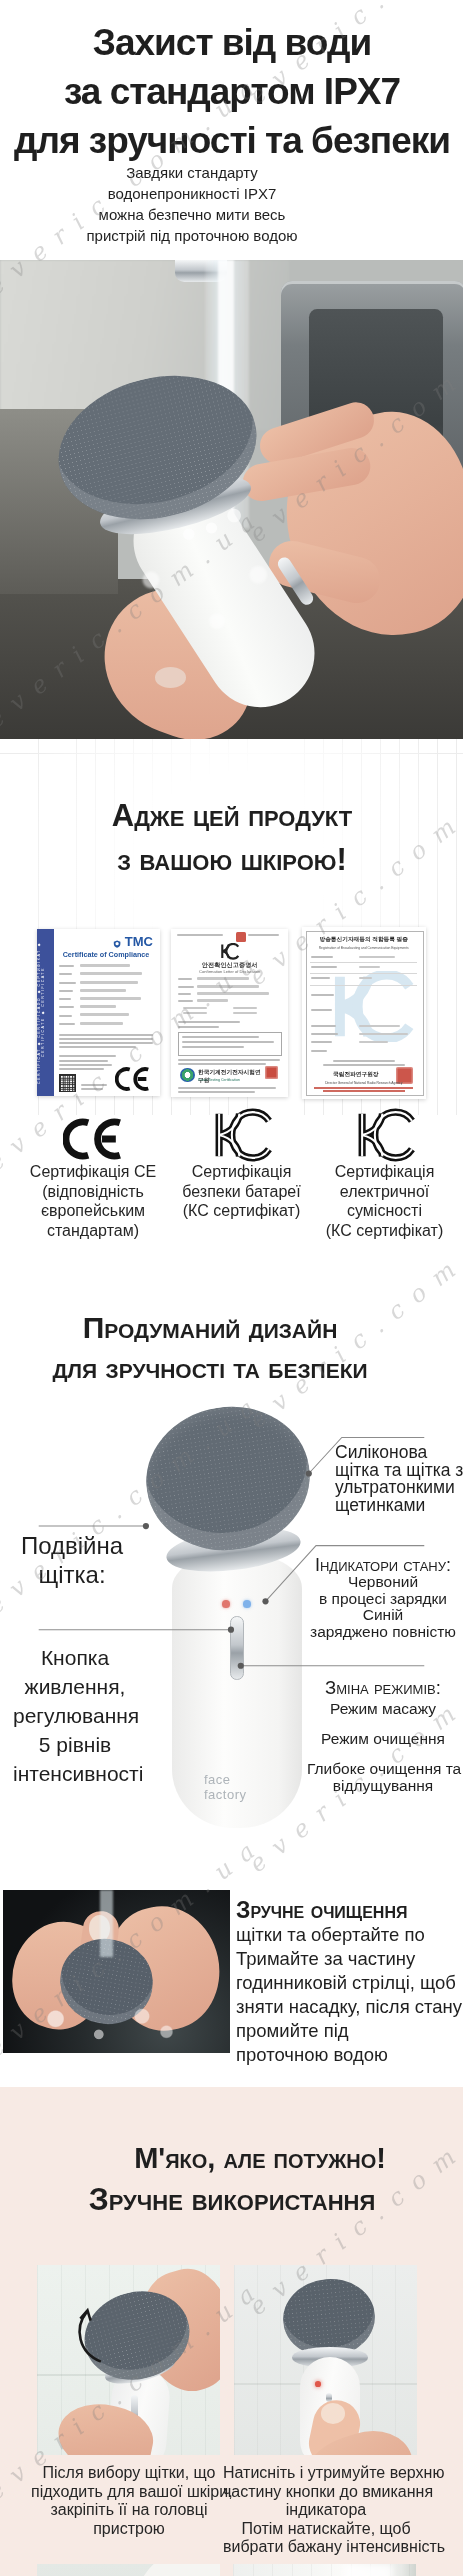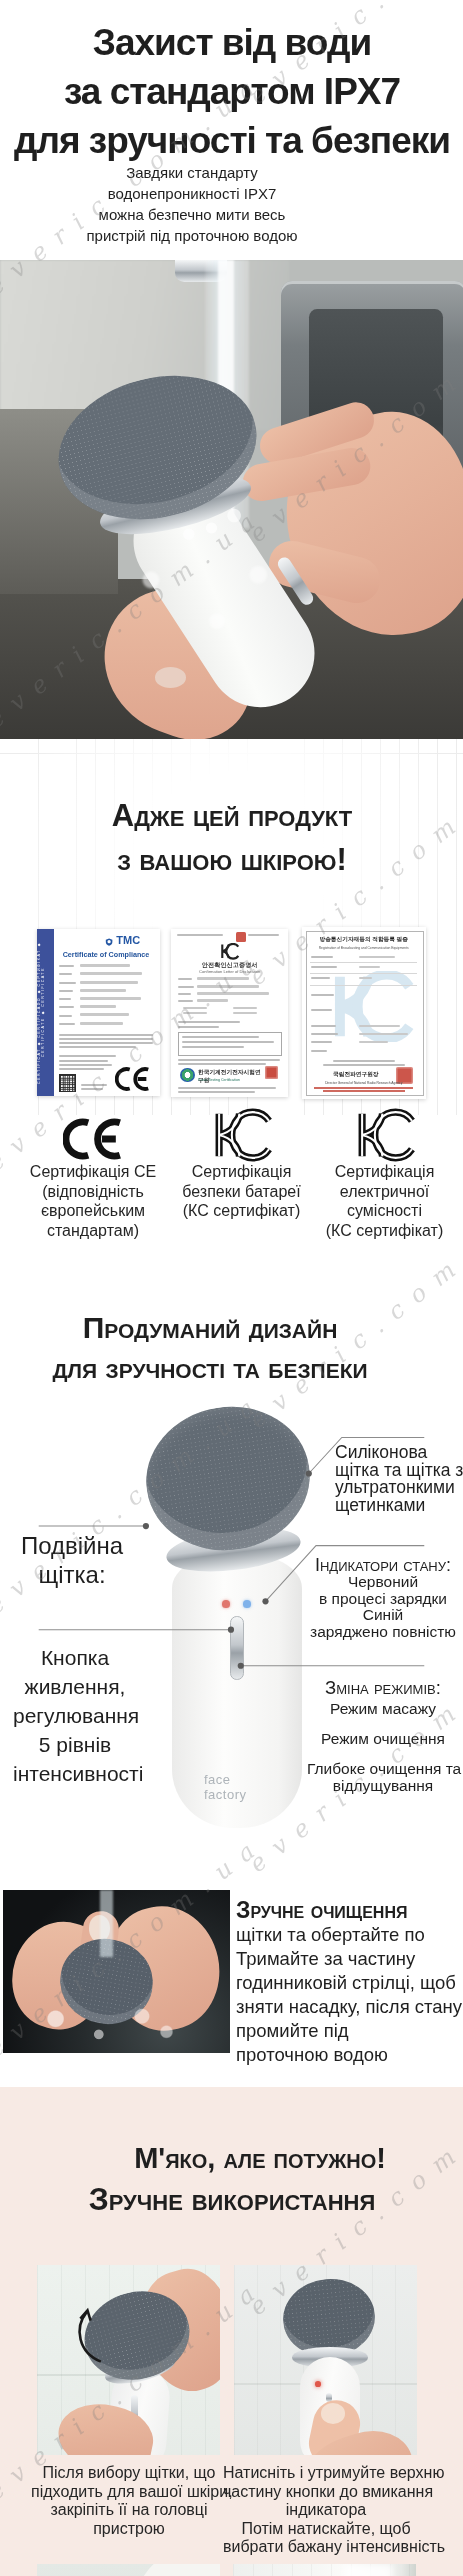--- a/index.html
+++ b/index.html
@@ -77,21 +77,21 @@
 
   <div class="abs center bold sc lines" style="left:0;top:794px;width:464px;font-size:31px;line-height:44px;">
     <div>Адже цей продукт</div>
     <div>з вашою шкірою!</div>
   </div>
 
   <div class="abs" style="left:37px;top:929px;width:123px;height:167px;background:#fff;box-shadow:0 1px 4.1px rgba(0,0,0,.18);">
     <div class="abs" style="left:0;top:0;width:16.5px;height:167px;background:#3d519b;">
       <div style="writing-mode:vertical-rl;transform:rotate(180deg);color:#fff;font-size:3.6px;letter-spacing:1.5px;width:16.5px;height:167px;text-align:center;">CERTIFICAT ◆ CERTIFICADO ◆ СЕРТИФІКАТ ◆ CERTIFICATE ◆ CERTIFICATE</div>
     </div>
-    <div class="abs bold" style="left:68px;top:5.2px;font-size:11px;color:#2457a4;">
+    <div class="abs bold" style="left:76px;top:5.2px;font-size:13px;color:#2457a4;">
       <svg width="8.2" height="8.2" viewBox="0 0 20 20" style="vertical-align:-1.5px;">
           <path d="M10 1 L18 4 V10 C18 15 14 18 10 19 C6 18 2 15 2 10 V4 Z" fill="#2457a4"></path>
           <circle cx="10" cy="9" r="4" fill="#fff"></circle>
         </svg>
       <span>TMC</span>
     </div>
     <div class="abs bold center" style="left:18.5px;top:20.6px;width:101px;font-size:7.2px;color:#24549c;">Certificate of Compliance</div>
 
     <div class="bl" style="left:21.6px;top:36px;width:15.5px;height:2.1px;"></div>
       <div class="bl2" style="left:43px;top:35px;width:50px;height:3.1px;"></div>

